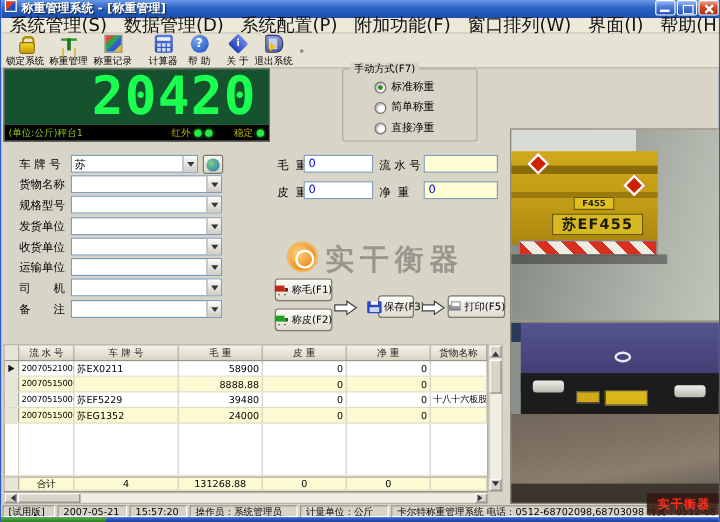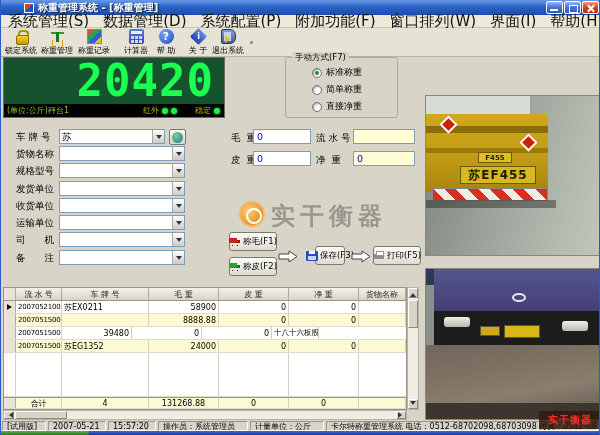--- a/index.html
+++ b/index.html
@@ -3,22 +3,22 @@
 <meta charset="utf-8">
 <style>
   html,body{margin:0;padding:0;background:#555;}
   *{box-sizing:border-box;}
   #win{position:relative;width:600px;height:435px;overflow:hidden;
        font-family:"DejaVu Sans","Liberation Sans",sans-serif;background:#d8d4c8;
        border-left:1px solid #2a5ac8;border-right:1px solid #2a5ac8;}
   .abs{position:absolute;}
 
   
-  #titlebar{left:0;top:0;width:600px;height:15px;display:flex;align-items:center;
-    background:linear-gradient(180deg,#6a9ae8 0%,#2b63c6 45%,#1b4cae 100%);color:#fff;padding-left:20px;}
+  #titlebar{left:0;top:0;width:600px;height:15px;display:flex;align-items:flex-start;
+    background:linear-gradient(180deg,#6a9ae8 0%,#2b63c6 45%,#1b4cae 100%);color:#fff;}
   #app-icon{width:10px;height:10px;margin:0 4px 0 3px;flex:0 0 auto;
     background:linear-gradient(135deg,#e04020 50%,#2050c0 50%);border:1px solid #fff;}
   #title-text{font-size:10px;font-weight:bold;white-space:nowrap;text-shadow:1px 1px 1px #123;}
   .wb{width:17px;height:13px;margin-left:1px;position:relative;border:1px solid #fff;border-radius:2px;flex:0 0 auto;}
   .wb-blue{background:linear-gradient(#9ab8f4,#4a78d8 45%,#2a58b8);}
   .wb-red{background:linear-gradient(#f0a088,#d04828 45%,#b03010);}
   .wb-min::after{content:"";position:absolute;left:3px;bottom:2px;width:8px;height:2px;background:#fff;}
   .wb-rest::after{content:"";position:absolute;left:4px;top:3px;width:7px;height:6px;border:1px solid #fff;}
   .wb-close::before,.wb-close::after{content:"";position:absolute;left:7px;top:2px;width:2px;height:9px;background:#fff;}
   .wb-close::before{transform:rotate(45deg);} .wb-close::after{transform:rotate(-45deg);}
@@ -148,21 +148,21 @@
   .sseg{border:1px solid;border-color:#9a968a #fff #fff #9a968a;font-size:8px;display:flex;align-items:center;
     padding:0 4px;margin-right:2px;white-space:nowrap;overflow:hidden;flex:0 0 auto;}
   .sseg.grow{flex:1 1 auto;}
 
   
   #taskbar{left:0;top:431px;width:600px;height:4px;background:linear-gradient(#3a6ae0,#1a3a9a);}
   #start-frag{position:absolute;left:0;top:0;width:88px;height:4px;background:linear-gradient(#5ab04a,#2a7a22);border-radius:0 3px 3px 0;}
 
   
   .cam{overflow:hidden;border:1px solid #8a867a;}
-  #cam-top{left:424px;top:95px;width:176px;height:161px;background:linear-gradient(105deg,#7e847e,#9aa098 40%,#b2b8ae 75%,#c0c6ba);}
+  #cam-top{left:424px;top:107px;width:176px;height:161px;background:linear-gradient(105deg,#7e847e,#9aa098 40%,#b2b8ae 75%,#c0c6ba);}
   #ct-container{position:absolute;left:0;top:0;width:104px;height:26px;background:#d8dcd6;}
   #ct-frame{position:absolute;left:0;top:18px;width:122px;height:78px;background:linear-gradient(#d0a81c,#c09a14 60%,#a8840e);}
   #ct-beam1{position:absolute;left:0;top:30px;width:122px;height:7px;background:#8a6c0a;}
   #ct-beam2{position:absolute;left:0;top:52px;width:122px;height:5px;background:#9a7a0c;}
   .hazard{position:absolute;width:13px;height:13px;background:#cc2200;border:2px solid #fff;transform:rotate(45deg);}
   #ct-plate-small{position:absolute;left:52px;top:56px;width:34px;height:11px;background:#e0c020;border:1px solid #6a5a08;
     font-size:7px;font-weight:bold;color:#221;display:flex;align-items:center;justify-content:center;}
   #ct-plate{position:absolute;left:34px;top:70px;width:76px;height:18px;background:#d8b820;border:1px solid #6a5a08;
     font-size:12px;font-weight:bold;color:#1a1a08;display:flex;align-items:center;justify-content:center;letter-spacing:1px;}
   #ct-bumper{position:absolute;left:6px;top:92px;width:116px;height:13px;
@@ -397,20 +397,21 @@
       <div class="tc c1">2007051500006</div>
       <div class="tc c2"></div>
       <div class="tc c3">8888.88</div>
       <div class="tc c4">0</div>
       <div class="tc c5">0</div>
       <div class="tc c6"></div>
     </div>
     <div class="trow">
       <div class="tc c0"></div>
       <div class="tc c1">2007051500005</div>
+      <div class="tc c2">苏EF5229</div>
       <div class="tc c3">39480</div>
       <div class="tc c4">0</div>
       <div class="tc c5">0</div>
       <div class="tc c6">十八十六板股</div>
     </div>
     <div class="trow r-cream">
       <div class="tc c0"></div>
       <div class="tc c1">2007051500003</div>
       <div class="tc c2">苏EG1352</div>
       <div class="tc c3">24000</div>

